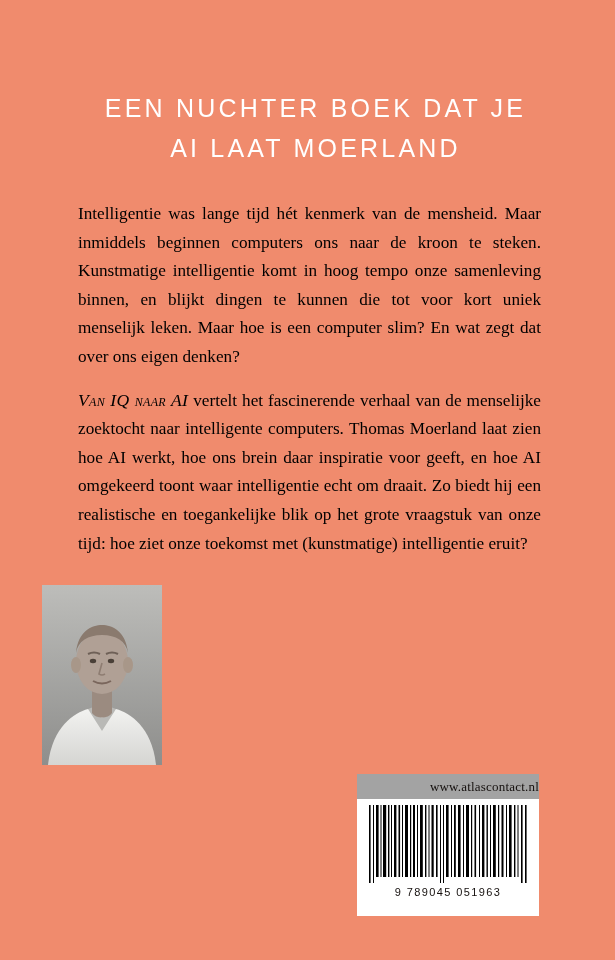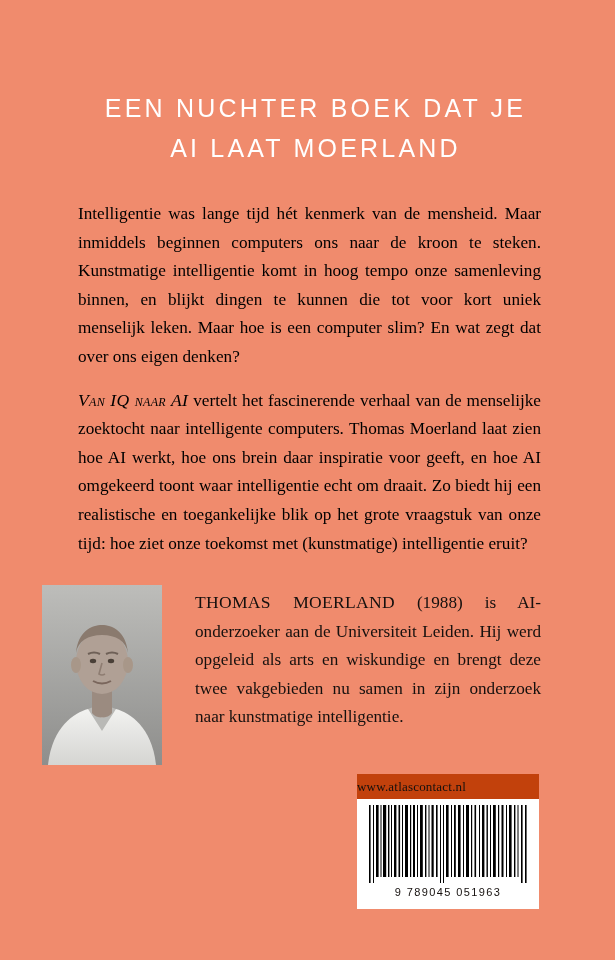--- a/index.html
+++ b/index.html
@@ -89,22 +89,22 @@
   
   .barcode-block {
     position: absolute;
     left: 357px;
     top: 774px;
     width: 182px;
     background: #ffffff;
     padding: 0;
   }
   .publisher-url {
-    background: #c2410c;
-    text-align: left;
+    background: #a3a3a3;
+    text-align: right;
     font-family: "Liberation Serif", serif;
     font-size: 13px;
     color: #15100e;
     padding: 5px 0 4px 0;
     letter-spacing: 0.2px;
   }
   .barcode-area {
     background: #ffffff;
     padding: 6px 10px 2px 10px;
   }
@@ -112,21 +112,21 @@
     height: 78px;
     width: 100%;
     display: block;
   }
   .isbn-digits {
     text-align: center;
     font-family: "Liberation Sans", sans-serif;
     font-size: 11px;
     letter-spacing: 1.4px;
     color: #15100e;
-    padding: 1px 0 11px 0;
+    padding: 1px 0 18px 0;
   }
 </style>
 </head>
 <body>
 
 <div class="page">
 
   <div class="headline">
     <span class="line">EEN NUCHTER BOEK DAT JE</span>
     <span class="line">AI LAAT MOERLAND</span>
@@ -169,23 +169,20 @@
 
       <ellipse cx="51" cy="76" rx="3.2" ry="2.2" fill="#4a4038"></ellipse>
       <ellipse cx="69" cy="76" rx="3.2" ry="2.2" fill="#4a4038"></ellipse>
 
       <path d="M60 78 L57 89 q3 2 6 0" stroke="#8e7d72" stroke-width="1.6" fill="none"></path>
 
       <path d="M51 96 q9 5 18 0" stroke="#7a665c" stroke-width="2" fill="none"></path>
     </svg>
   </div>
 
-  <div class="author-bio">
-    <p><span class="sc">THOMAS MOERLAND</span><span> (1988) is AI-onderzoeker aan de Universiteit Leiden. Hij werd opgeleid als arts en wiskundige en brengt deze twee vakgebieden nu samen in zijn onderzoek naar kunstmatige intelligentie.</span></p>
-  </div>
 
   <div class="barcode-block">
     <div class="publisher-url">www.atlascontact.nl</div>
     <div class="barcode-area">
       <svg class="bars" viewBox="0 0 162 78" preserveAspectRatio="none">
         <rect x="0" y="0" width="162" height="78" fill="#ffffff"></rect>
         <g fill="#000000">
           <rect x="2" y="0" width="1.6" height="78"></rect>
           <rect x="6" y="0" width="1" height="78"></rect>
           <rect x="9" y="0" width="2.6" height="72"></rect>

